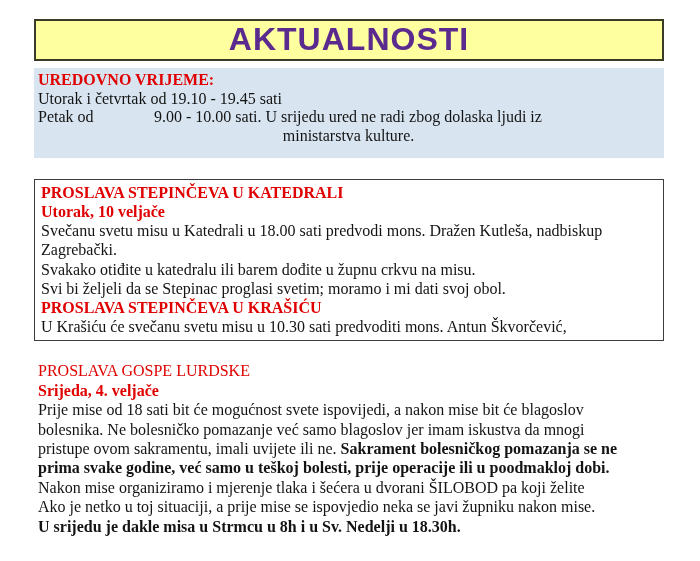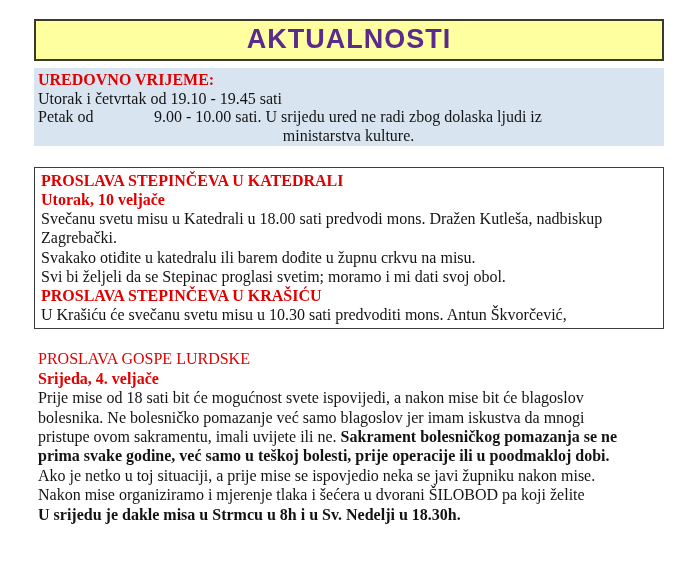--- a/index.html
+++ b/index.html
@@ -19,29 +19,29 @@
     box-sizing: border-box;
     height: 42px;
     border: 2px solid #3a3a28;
     background: var(--banner-bg, #feff9e);
     display: flex; align-items: center; justify-content: center;
     margin-bottom: 7px;
   }
   .banner-title {
     font-family: "Liberation Sans", sans-serif;
     font-weight: bold;
-    font-size: 27px;
+    font-size: 32px;
     letter-spacing: 1px;
     color: var(--banner-text, #5b2a8f);
   }
 
   
   .info-box {
     background: var(--info-bg, #d8e5f1);
-    padding: 3px 5px 0 4px;
+    padding: 3px 5px 12px 4px;
     line-height: 18.7px;
     margin-bottom: 21px;
   }
   .info-box .line, .info-box .friday-row { white-space: nowrap; }
   .heading-red { color: var(--heading-red, #e00000); font-weight: bold; }
   .friday-row { display: flex; }
   .friday-label { flex: 0 0 116px; }
   .friday-line2 { text-align: center; }
 
   
@@ -90,18 +90,18 @@
       <div class="line"><span>U Krašiću će svečanu svetu misu u 10.30 sati predvoditi mons. Antun Škvorčević,</span></div>
     </div>
 
   <div class="plain-section">
       <div class="line"><span class="red">PROSLAVA GOSPE LURDSKE</span></div>
       <div class="line"><span class="red-bold">Srijeda, 4. veljače</span></div>
       <div class="line"><span>Prije mise od 18 sati bit će mogućnost svete ispovijedi, a nakon mise bit će blagoslov</span></div>
       <div class="line"><span>bolesnika. Ne bolesničko pomazanje već samo blagoslov jer imam iskustva da mnogi</span></div>
       <div class="line"><span>pristupe ovom sakramentu, imali uvijete ili ne. </span><span class="bold">Sakrament bolesničkog pomazanja se ne</span></div>
       <div class="line"><span class="bold">prima svake godine, već samo u teškoj bolesti, prije operacije ili u poodmakloj dobi.</span></div>
+      <div class="line"><span>Nakon mise organiziramo i mjerenje tlaka i šećera u dvorani ŠILOBOD pa koji želite</span></div>
       <div class="line"><span>Ako je netko u toj situaciji, a prije mise se ispovjedio neka se javi župniku nakon mise.</span></div>
-      <div class="line"><span>Nakon mise organiziramo i mjerenje tlaka i šećera u dvorani ŠILOBOD pa koji želite</span></div>
       <div class="line"><span class="bold">U srijedu je dakle misa u Strmcu u 8h i u Sv. Nedelji u 18.30h.</span></div>
     </div>
 
 </div>
 
 </body></html>

